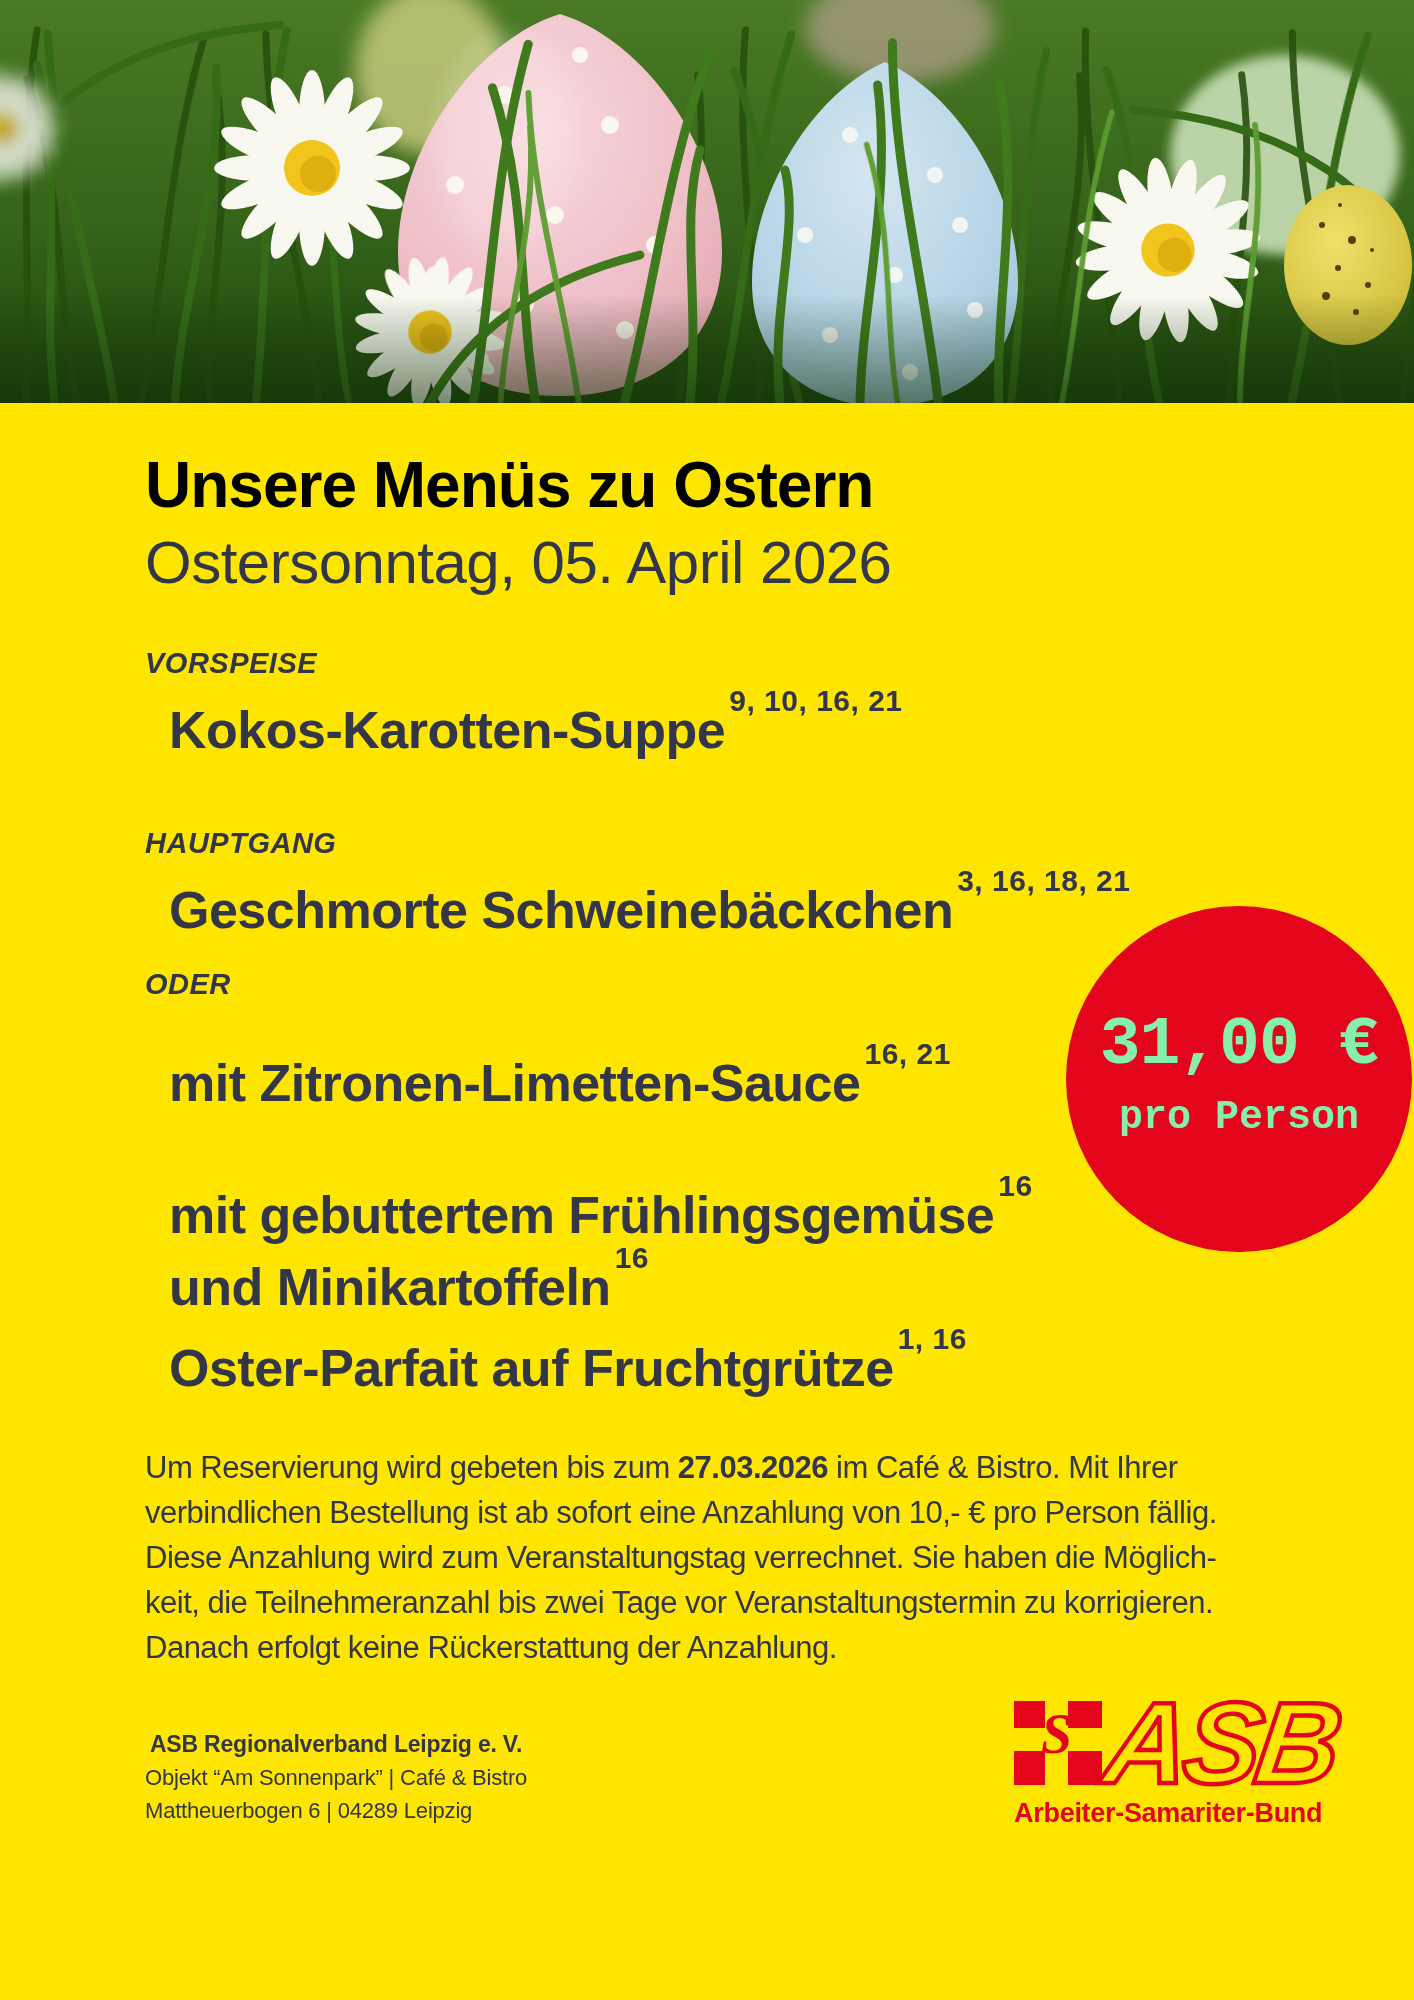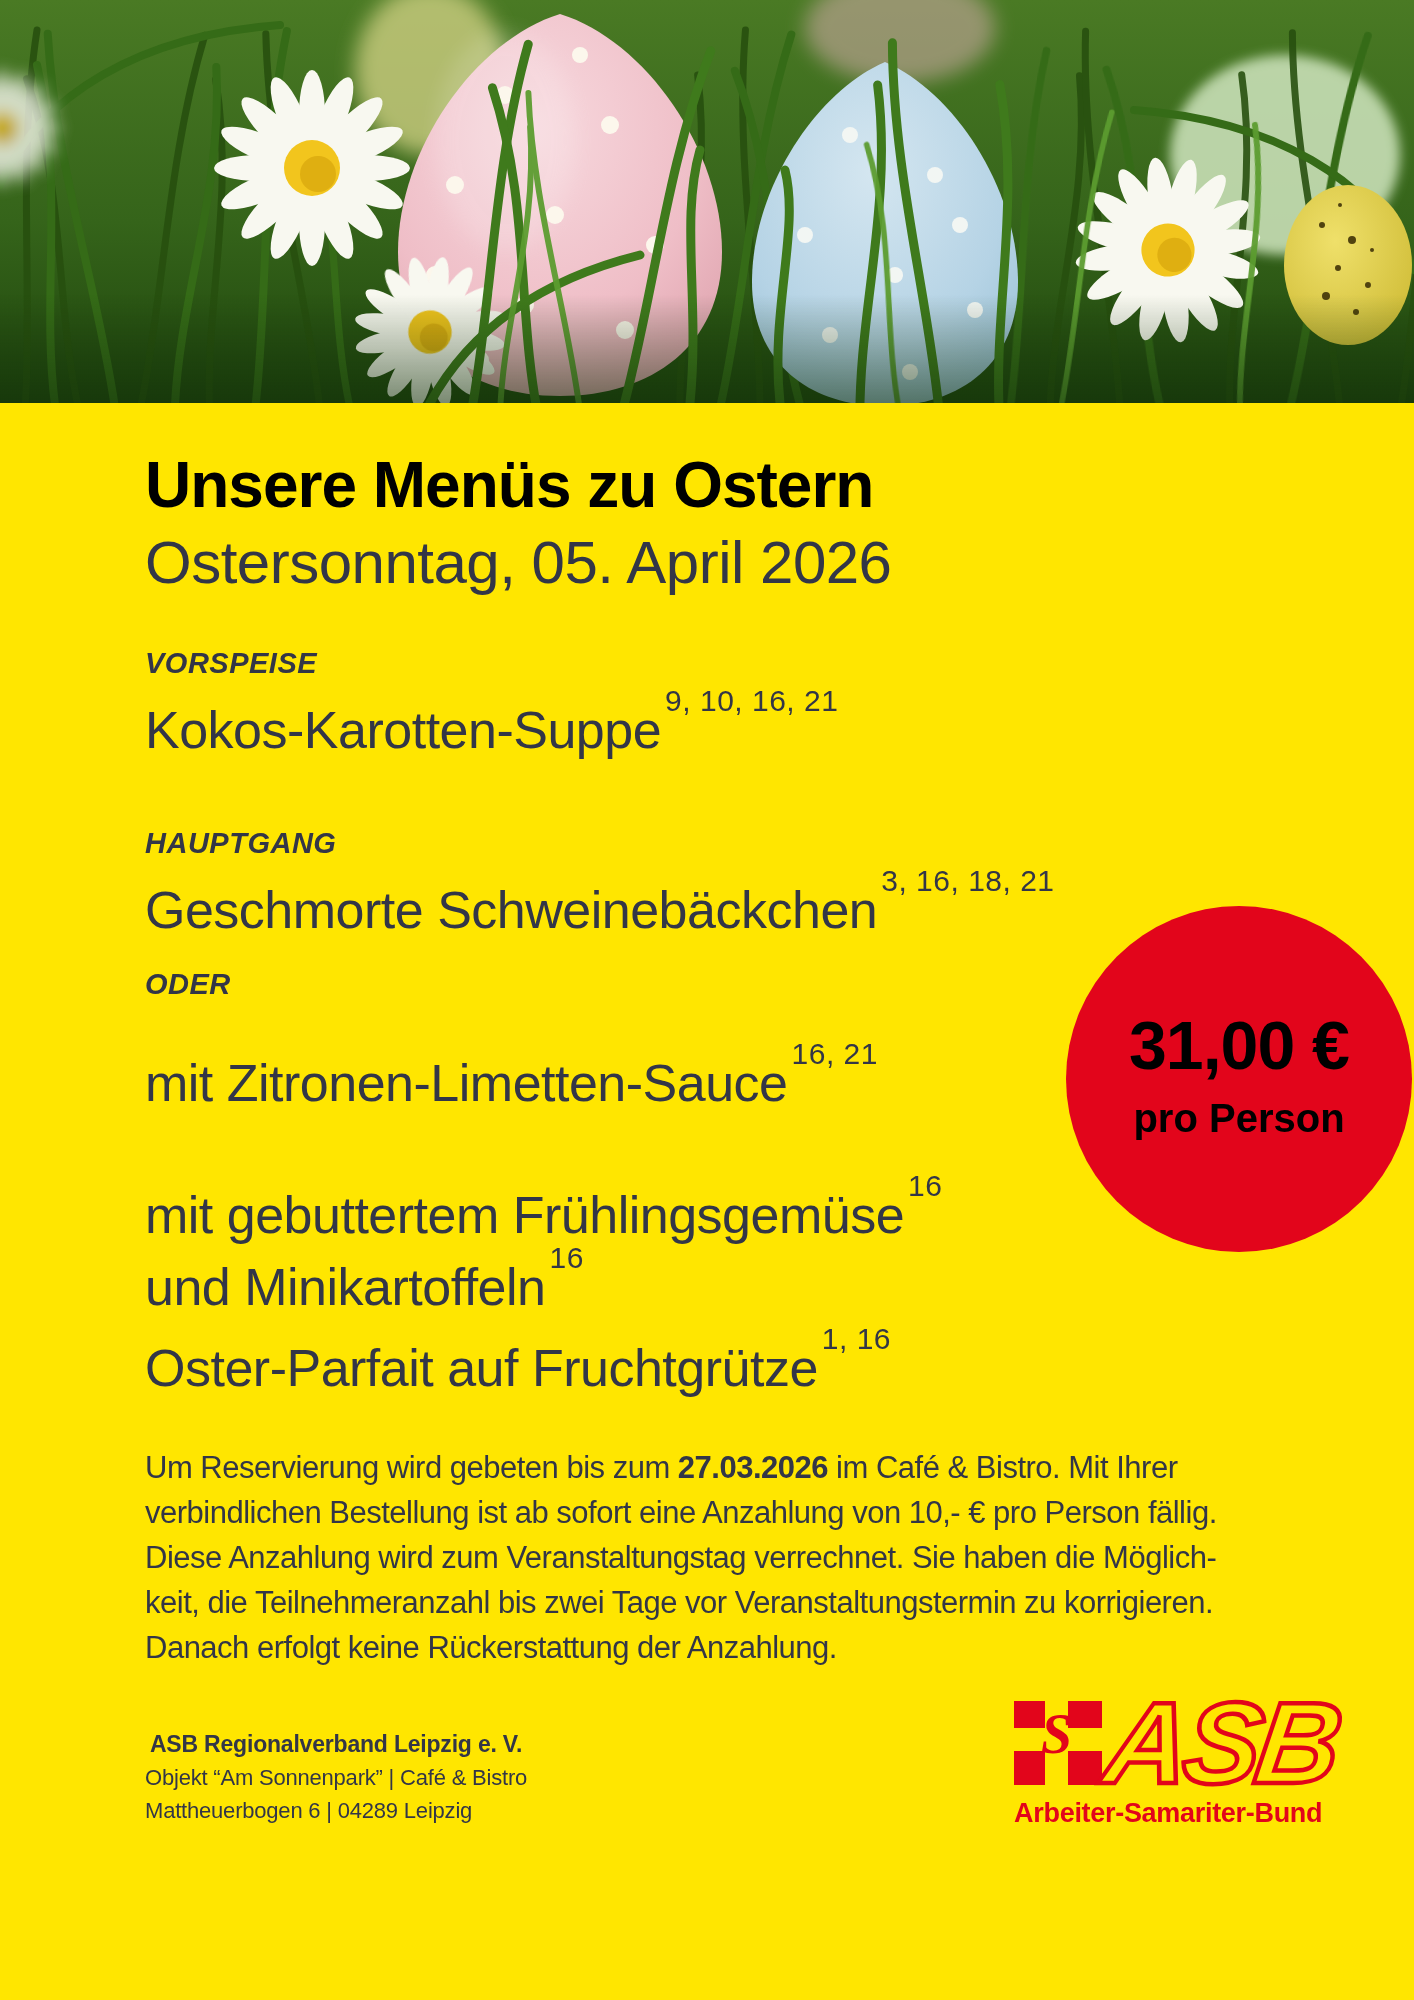--- a/index.html
+++ b/index.html
@@ -8,41 +8,41 @@
     background:#FFE600;color:#333647;
     font-family:"Liberation Sans",sans-serif;
   }
   .photo{height:403px;line-height:0;}
   .content{box-sizing:border-box;width:100%;padding:0 70px 0 145px;}
 
   .title{margin:44px 0 0;font-size:64px;font-weight:700;letter-spacing:-1px;line-height:76px;color:#000000;}
   .subtitle{margin-top:4px;font-size:60px;font-weight:400;letter-spacing:-0.5px;line-height:72px;}
 
   .menu-label{font-style:italic;font-weight:700;font-size:29px;line-height:36px;letter-spacing:0.5px;}
-  .menu-item{font-size:52px;font-weight:400;letter-spacing:-0.5px;line-height:62px;white-space:nowrap;}
+  .menu-item{font-size:52px;font-weight:700;letter-spacing:-0.5px;line-height:62px;white-space:nowrap;margin-left:24px;}
   .allergens{font-size:30px;position:relative;top:-19px;margin-left:4px;letter-spacing:0.5px;}
 
   .lbl-vorspeise{margin-top:46px;}
   .item-vorspeise{margin-top:8px;}
   .lbl-hauptgang{margin-top:64px;}
   .item-hauptgang{margin-top:8px;}
   .lbl-oder{margin-top:24px;}
   .block-fisch{margin-top:40px;}
   .block-beilagen{margin-top:60px;}
   .lbl-dessert{margin-top:66px;}
   .item-dessert{margin-top:8px;}
 
   .note{margin-top:46px;font-size:31px;line-height:45px;letter-spacing:-0.5px;font-weight:500;}
   .note-line{white-space:nowrap;}
   .note-date{font-weight:700;}
 
   .price-badge{
     position:absolute;left:1066px;top:906px;width:346px;height:346px;border-radius:50%;
-    background:#E2051B;color:#000000;display:flex;flex-direction:column;
-    align-items:center;justify-content:center;text-align:center;
+    background:#E2051B;color:#86efac;display:flex;flex-direction:column;
+    align-items:center;justify-content:center;text-align:center;font-family:Liberation Mono, monospace;
   }
   .price-amount{font-size:68px;font-weight:700;letter-spacing:-1px;transform:translateY(-6px);}
   .price-per{font-size:40px;font-weight:700;margin-top:12px;transform:translateY(-6px);}
 
   .footer{display:flex;justify-content:space-between;align-items:flex-start;margin-top:58px;padding-right:8px;}
   .footer-left{font-size:22px;line-height:33px;letter-spacing:-0.2px;white-space:nowrap;}
   .footer-org{font-weight:700;font-size:23px;text-align:center;}
 
   .asb-logo{display:flex;flex-direction:column;margin-top:-32px;}
   .logo-row{display:flex;align-items:center;height:94px;}

